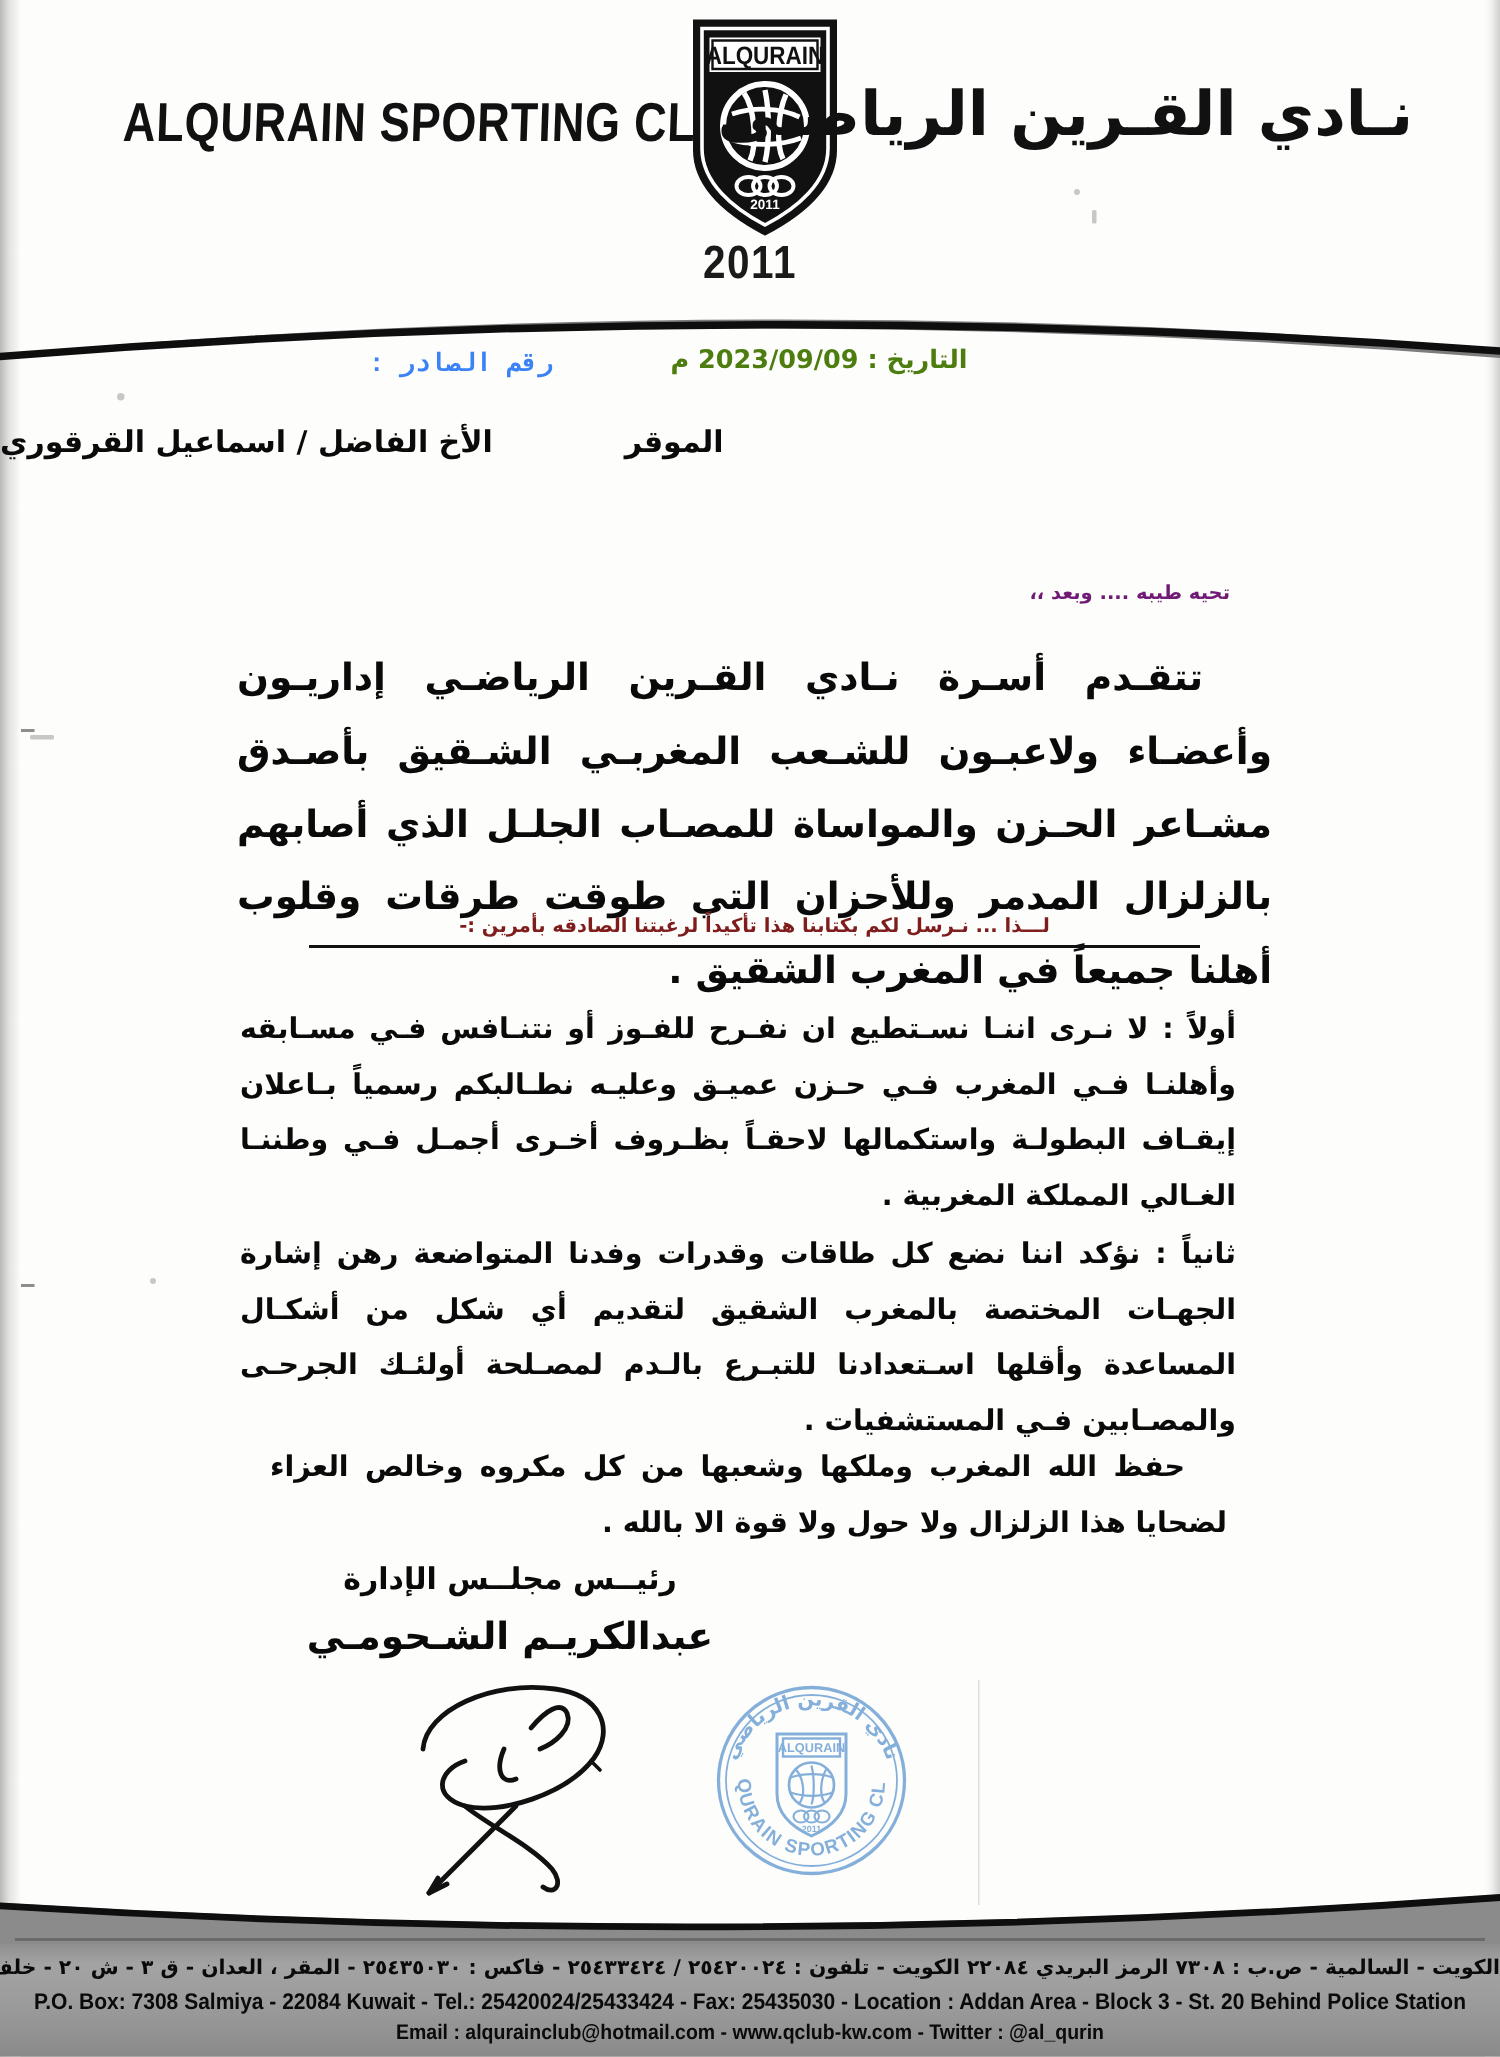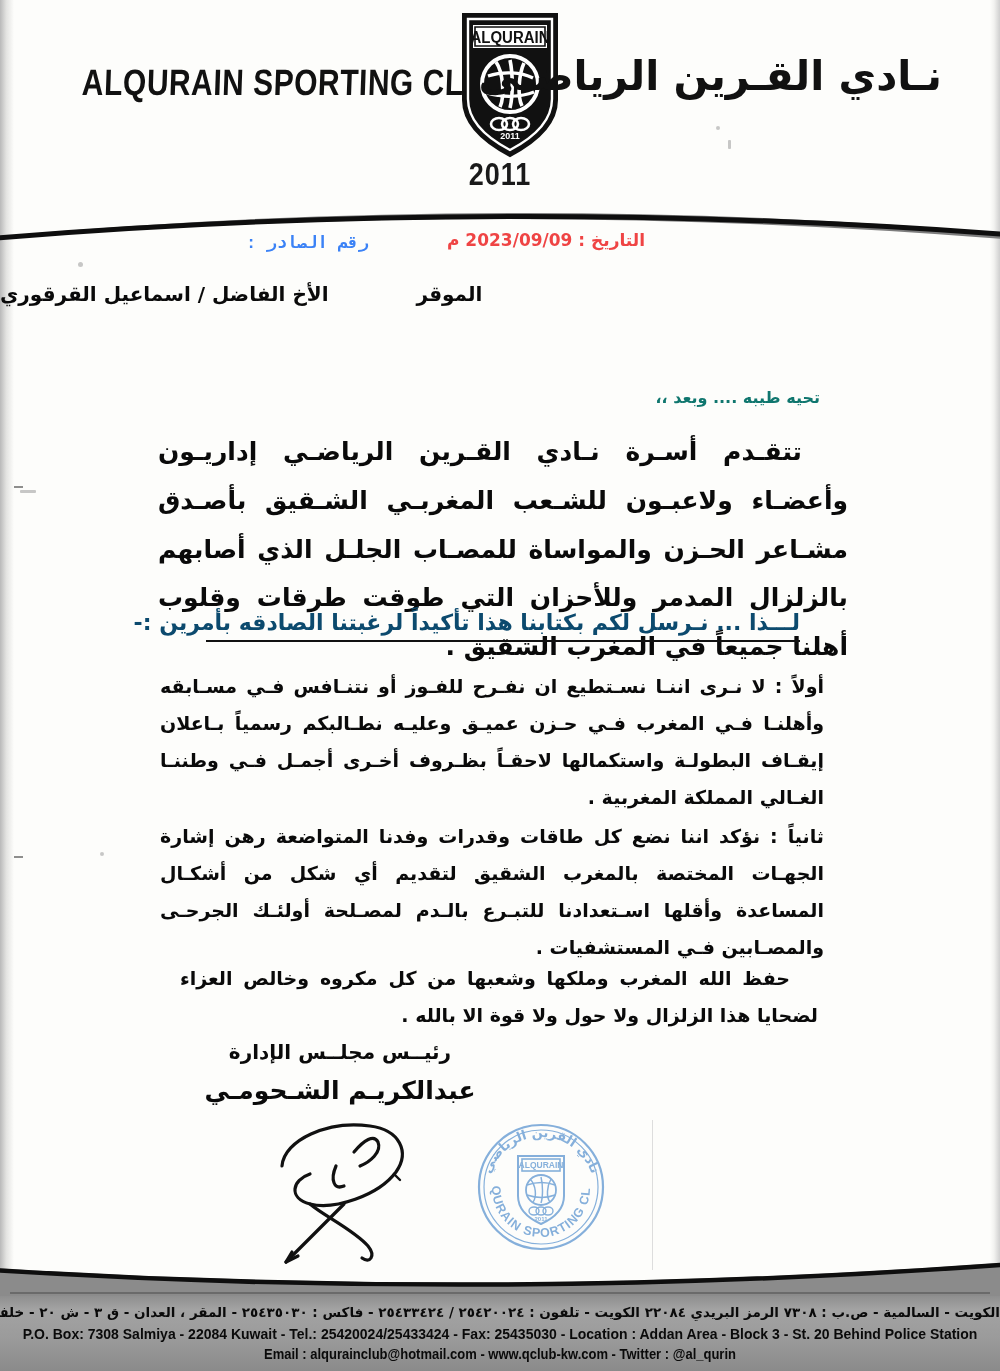--- a/index.html
+++ b/index.html
@@ -65,21 +65,21 @@
   .curve-bot{position:absolute;left:-40px;top:1258px;width:1080px;height:48px;overflow:hidden;}
 
   
   .body-area{position:absolute;left:0;top:210px;width:1000px;height:1040px;}
 
   .meta-row{position:absolute;left:0;top:20px;width:1000px;height:30px;}
   .meta-date{
     position:absolute;right:355px;top:0;
     direction:rtl;white-space:nowrap;
     font-family:"DejaVu Sans", sans-serif;
-    font-weight:bold;font-size:17px;color:#ef4444;
+    font-weight:bold;font-size:17px;color:#4d7c0f;
   }
   .meta-ref{
     position:absolute;left:246px;top:2px;
     direction:rtl;white-space:nowrap;
     font-family:Liberation Mono, monospace;
     font-weight:bold;font-size:17px;color:#3b82f6;
   }
 
   .addressee{
     position:absolute;left:0;top:72px;width:1000px;
@@ -88,42 +88,42 @@
     font-weight:bold;font-size:20px;color:#0a0a0a;
   }
   .addressee .name-line{display:block;white-space:nowrap;}
   .addressee .gap{display:inline-block;width:74px;}
   .addressee .role-line{display:block;margin-top:9px;white-space:nowrap;}
 
   .greeting{
     position:absolute;right:180px;top:178px;
     direction:rtl;white-space:nowrap;
     font-family:"DejaVu Sans", sans-serif;
-    font-weight:bold;font-size:16px;color:#0f766e;
+    font-weight:bold;font-size:13px;color:#701a75;
   }
 
   .para{
     direction:rtl;text-align:justify;
     font-family:"DejaVu Sans", sans-serif;
     font-weight:bold;
     color:#0a0a0a;
     line-height:1.95;
   }
 
   .para-intro{
     position:absolute;right:152px;top:218px;width:690px;
     font-size:25px;
     text-indent:46px;
   }
 
   .heading-underlined{
     position:absolute;right:200px;top:400px;width:594px;
-    direction:rtl;text-align:right;
-    font-family:"DejaVu Sans", sans-serif;
-    font-weight:bold;font-size:22px;color:#0c4a6e;
+    direction:rtl;text-align:center;
+    font-family:"DejaVu Sans", sans-serif;
+    font-weight:bold;font-size:13px;color:#7f1d1d;
     border-bottom:2.5px solid #111;
     padding-bottom:5px;
     white-space:nowrap;
   }
 
   .point{
     position:absolute;
     direction:rtl;text-align:justify;
     font-family:"DejaVu Sans", sans-serif;
     font-weight:bold;color:#0a0a0a;

